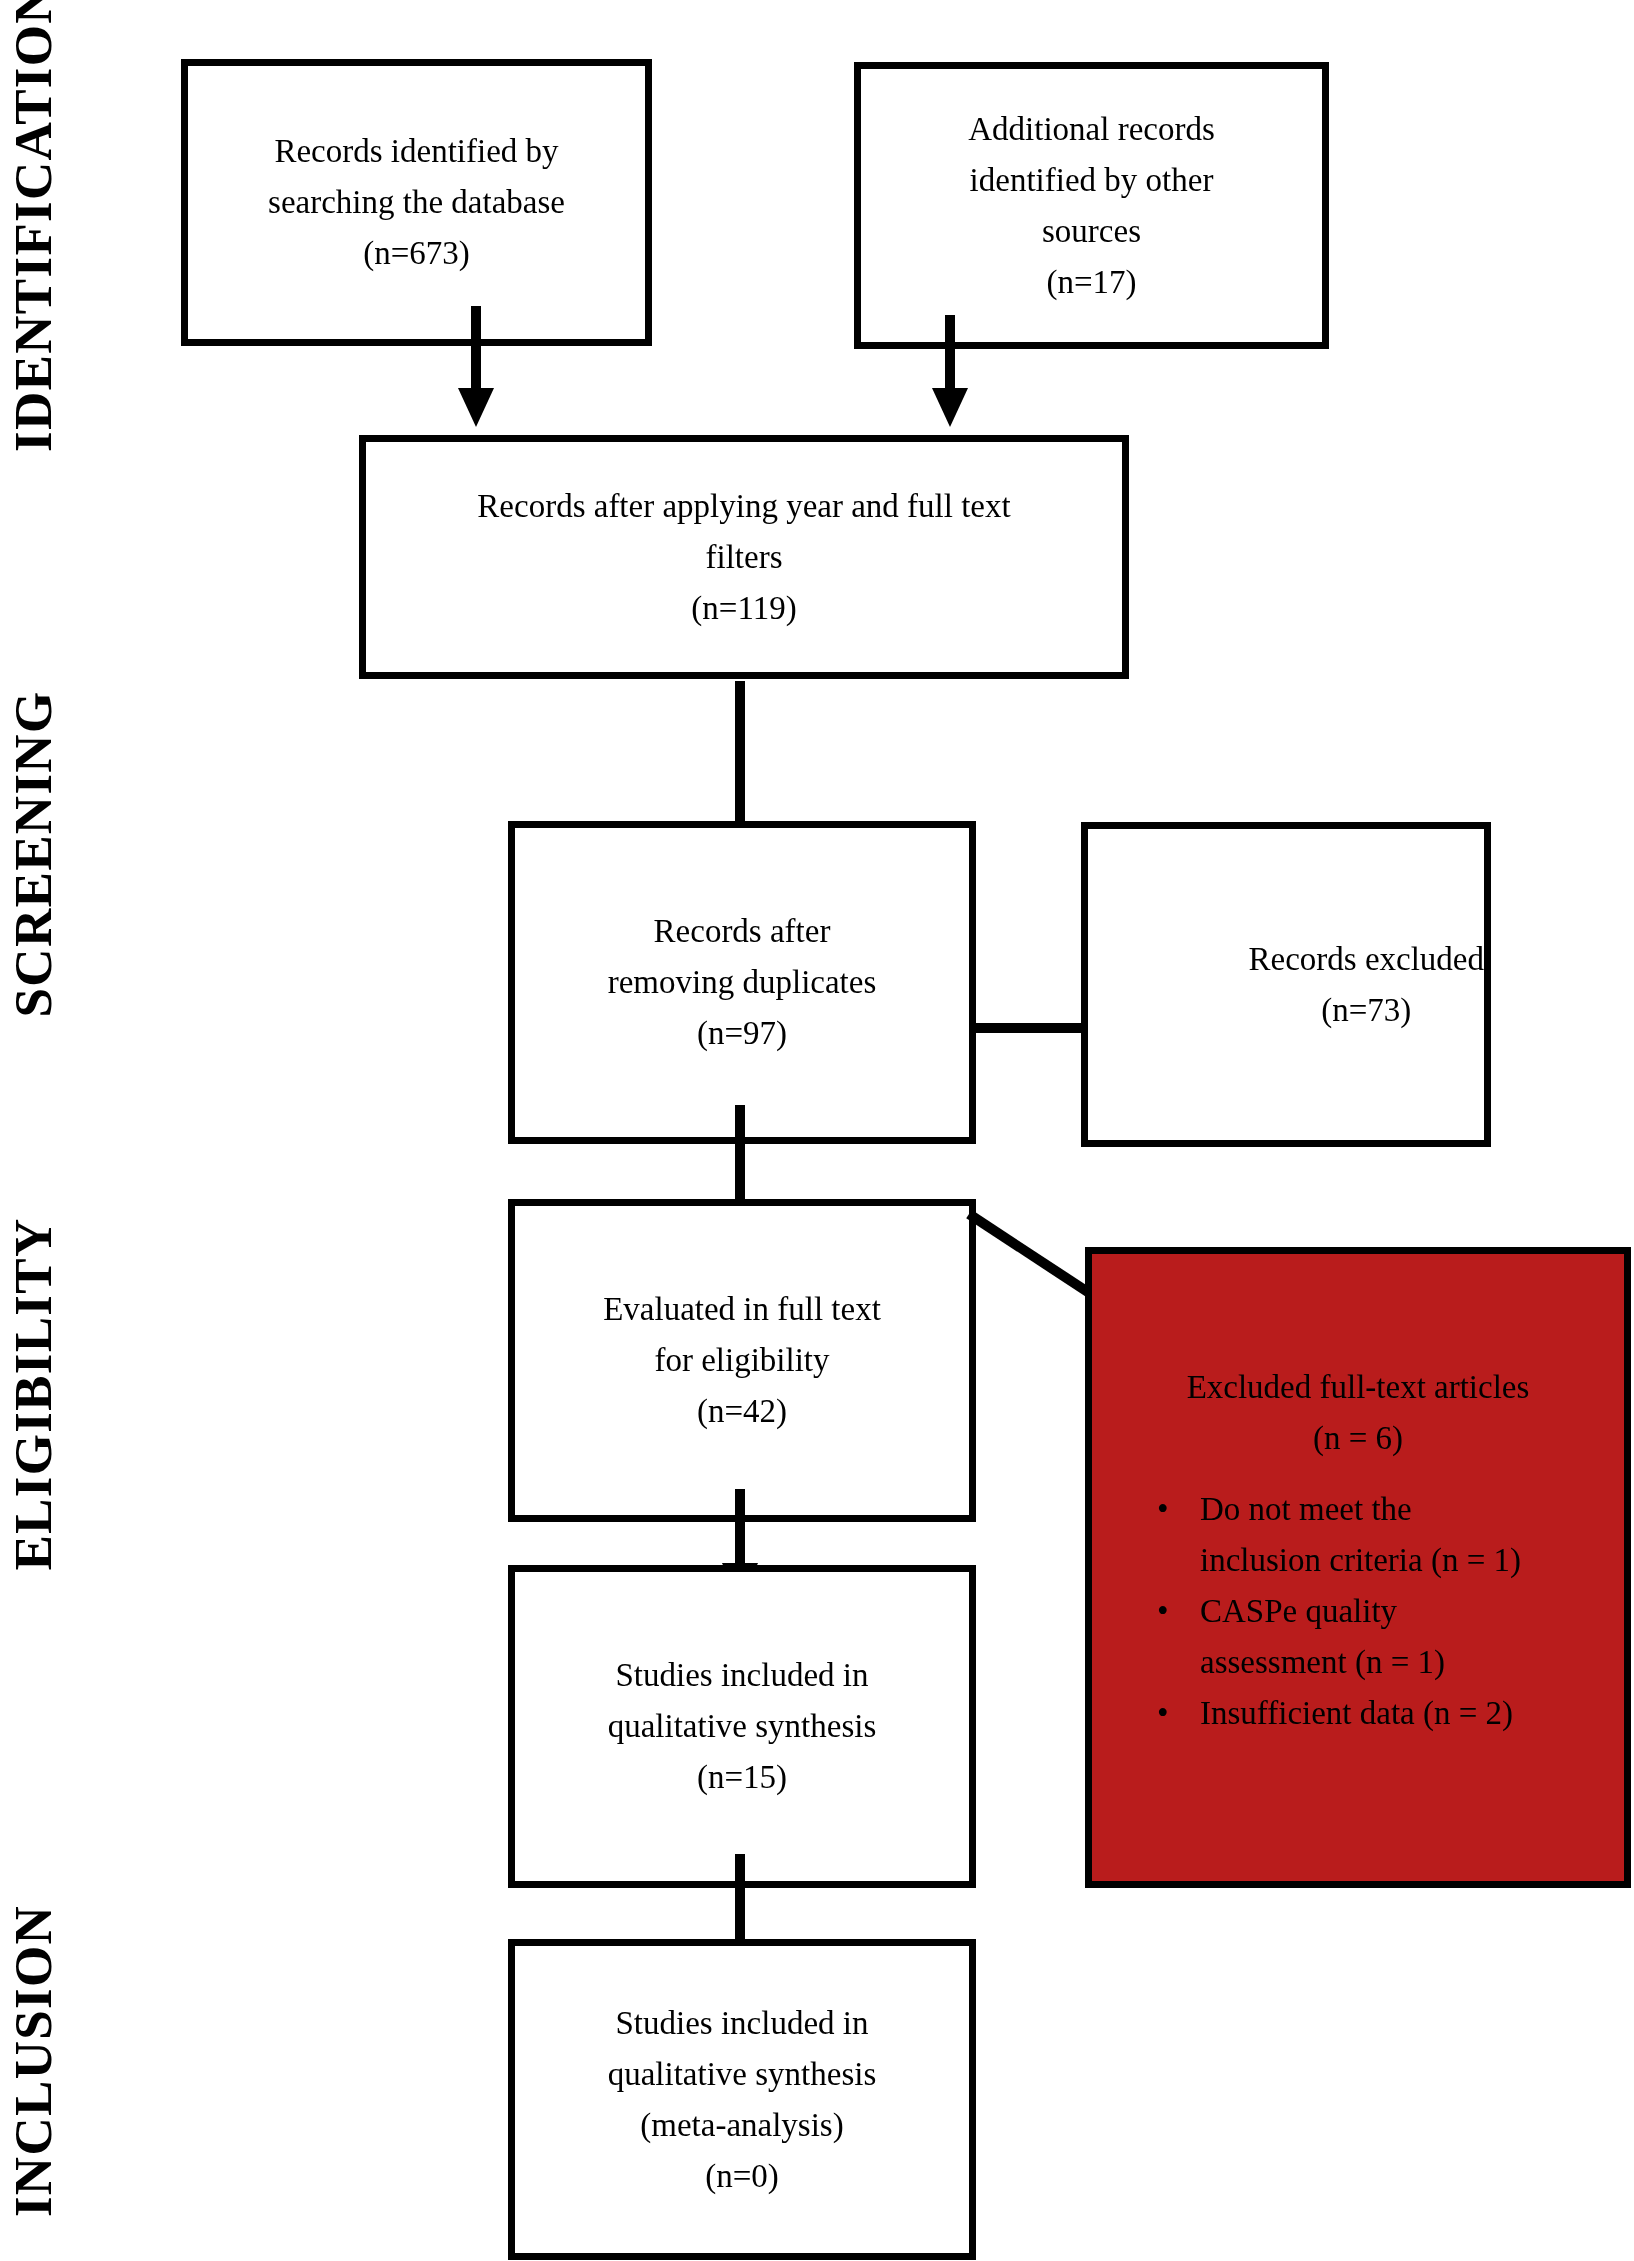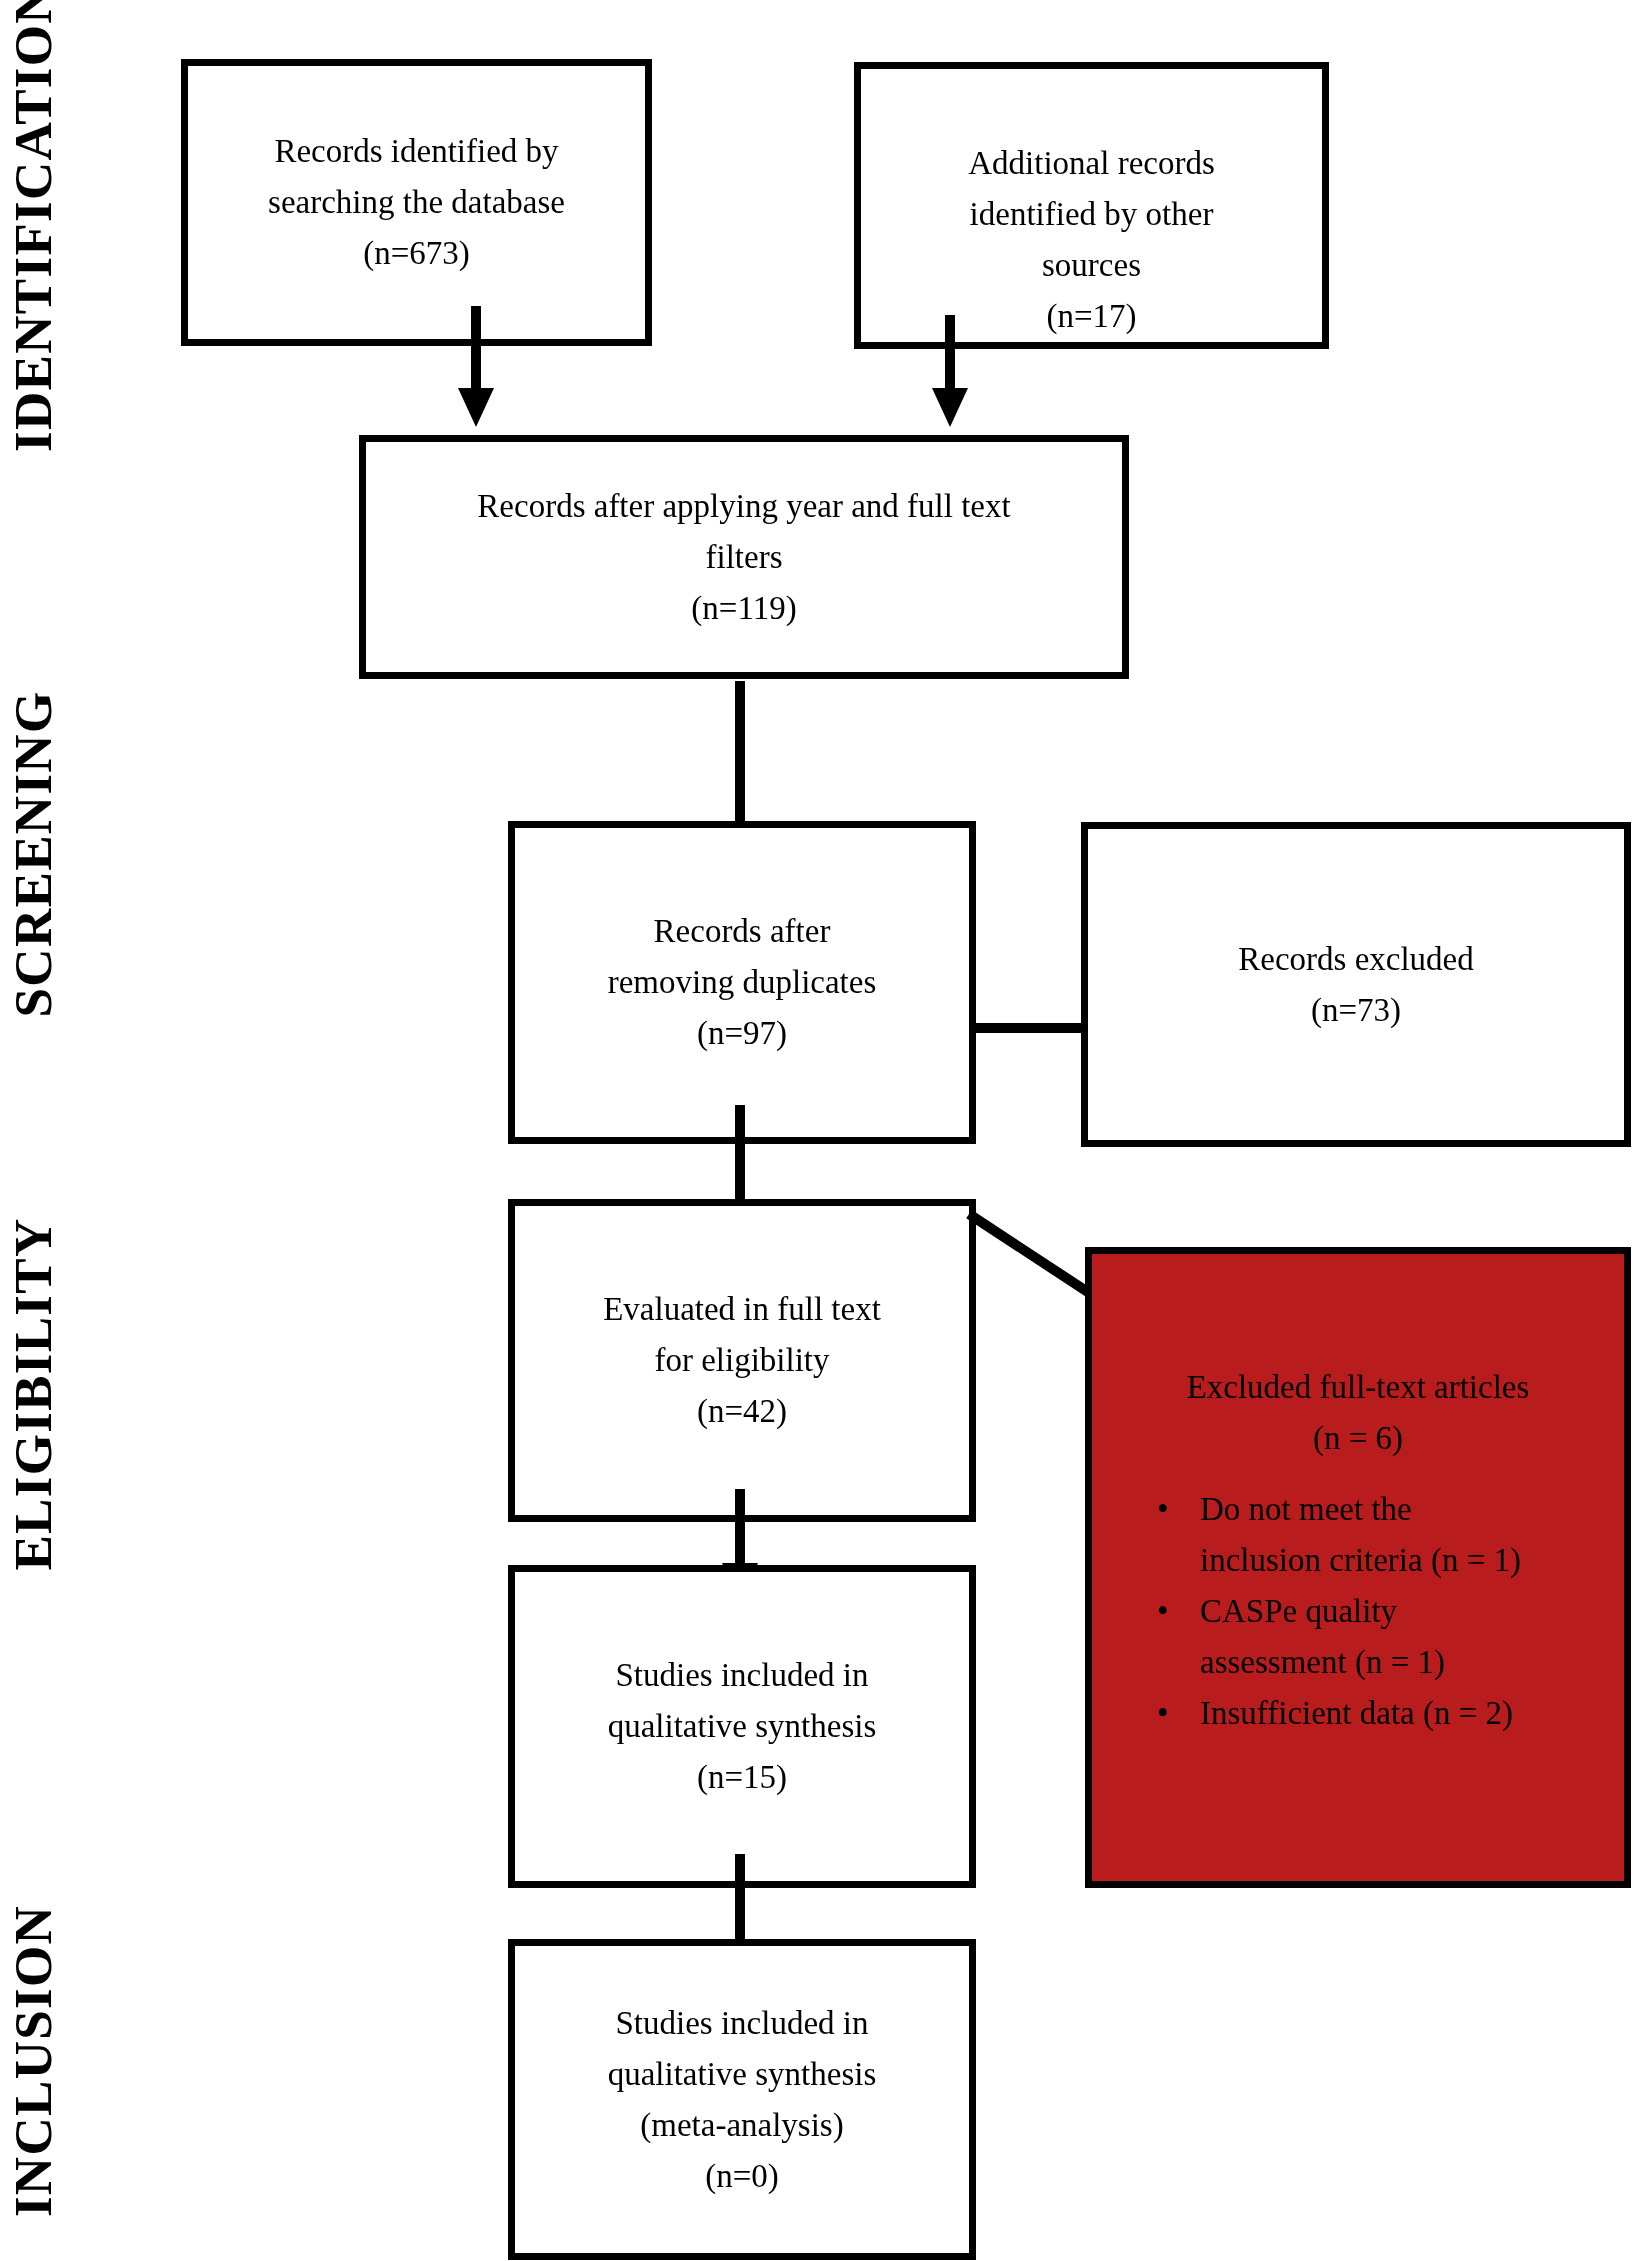--- a/index.html
+++ b/index.html
@@ -136,21 +136,21 @@
   <div class="stage-label" style="left:33px; top:854px;">SCREENING</div>
   <div class="stage-label" style="left:33px; top:1394px;">ELIGIBILITY</div>
   <div class="stage-label" style="left:33px; top:2061px;">INCLUSION</div>
 
   <div class="fbox" style="left:181px; top:59px; width:471px; height:287px;">
     <div class="btxt">Records identified by
 searching the database
 (n=673)</div>
   </div>
 
-  <div class="fbox" style="left:854px; top:62px; width:475px; height:287px;align-items:flex-end;">
+  <div class="fbox" style="left:854px; top:62px; width:475px; height:287px;">
     <div class="btxt">Additional records
 identified by other
 sources
 (n=17)</div>
   </div>
 
   <div>
     <div class="stem-v" style="left:471px; top:306px; height:85px;"></div>
     <div class="head-down" style="left:458px; top:388px;"></div>
   </div>
@@ -175,21 +175,21 @@
     <div class="btxt">Records after
 removing duplicates
 (n=97)</div>
   </div>
 
   <div>
     <div class="stem-h" style="left:970px; top:1023px; width:163px;"></div>
     <div class="head-right" style="left:1130px; top:1011px;"></div>
   </div>
 
-  <div class="fbox" style="left:1081px; top:822px; width:550px; height:325px;">
+  <div class="fbox" style="left:1081px; top:822px; width:410px; height:325px;justify-content:flex-end;">
     <div class="btxt">Records excluded
 (n=73)</div>
   </div>
 
   <div>
     <div class="stem-v" style="left:735px; top:1105px; height:110px;"></div>
     <div class="head-down" style="left:722px; top:1212px;"></div>
   </div>
 
   <div class="fbox" style="left:508px; top:1199px; width:468px; height:323px;">

